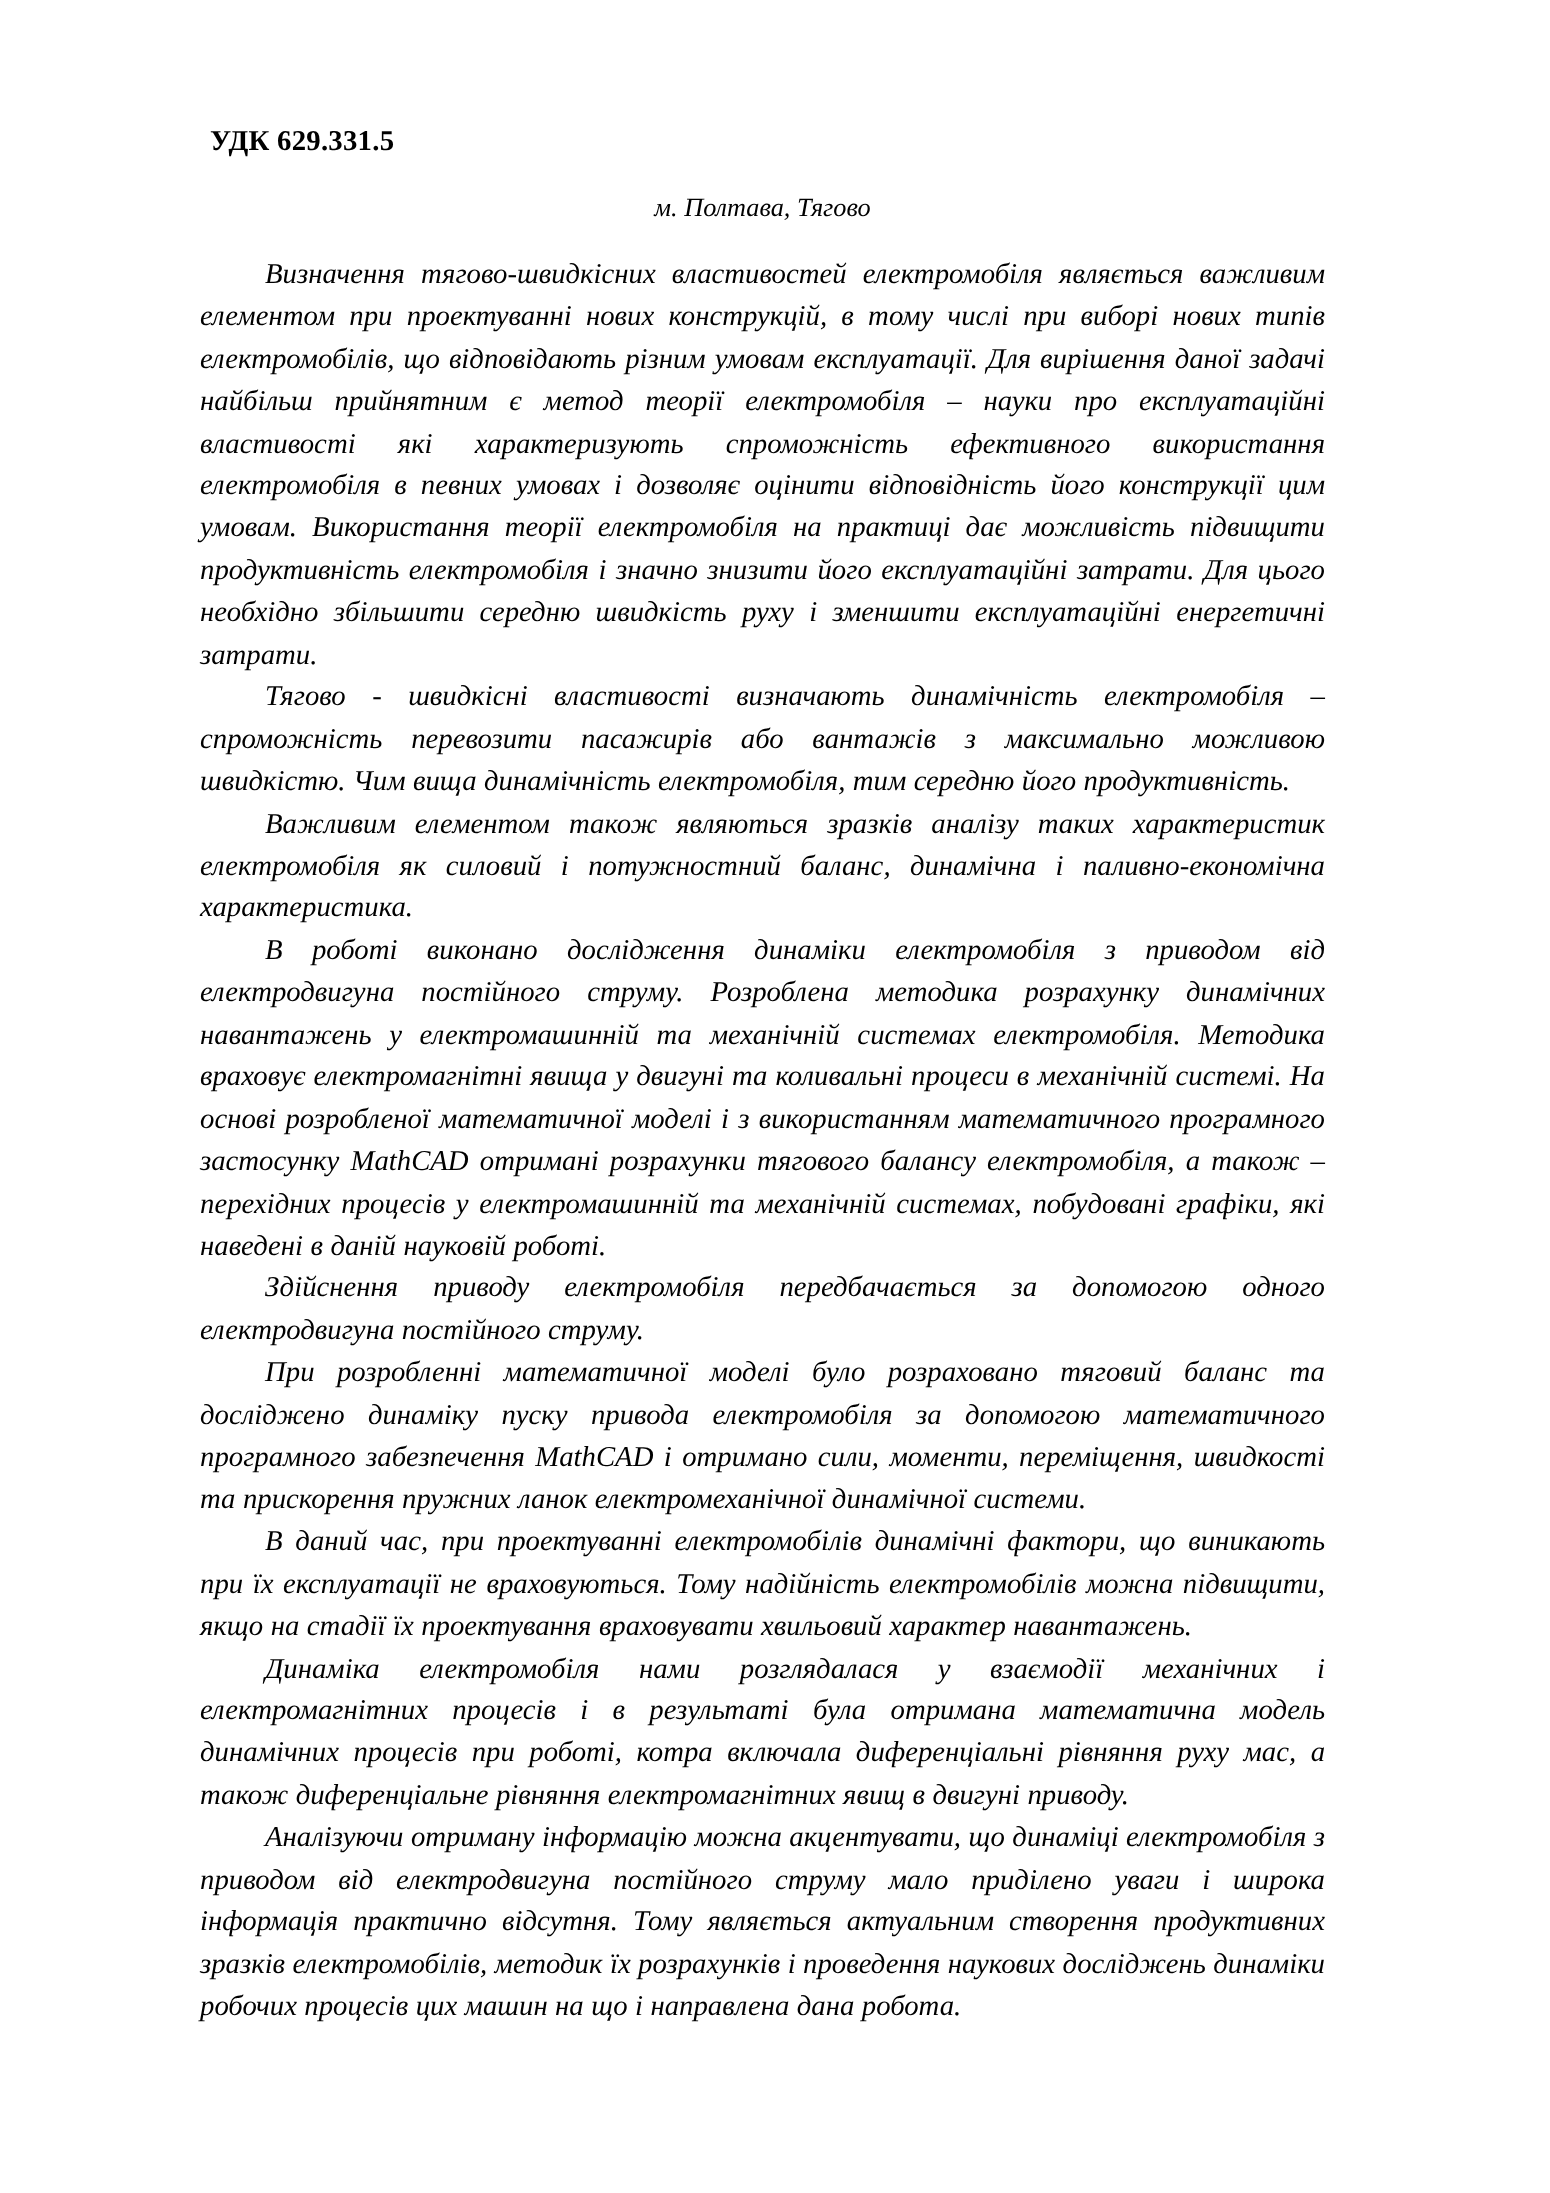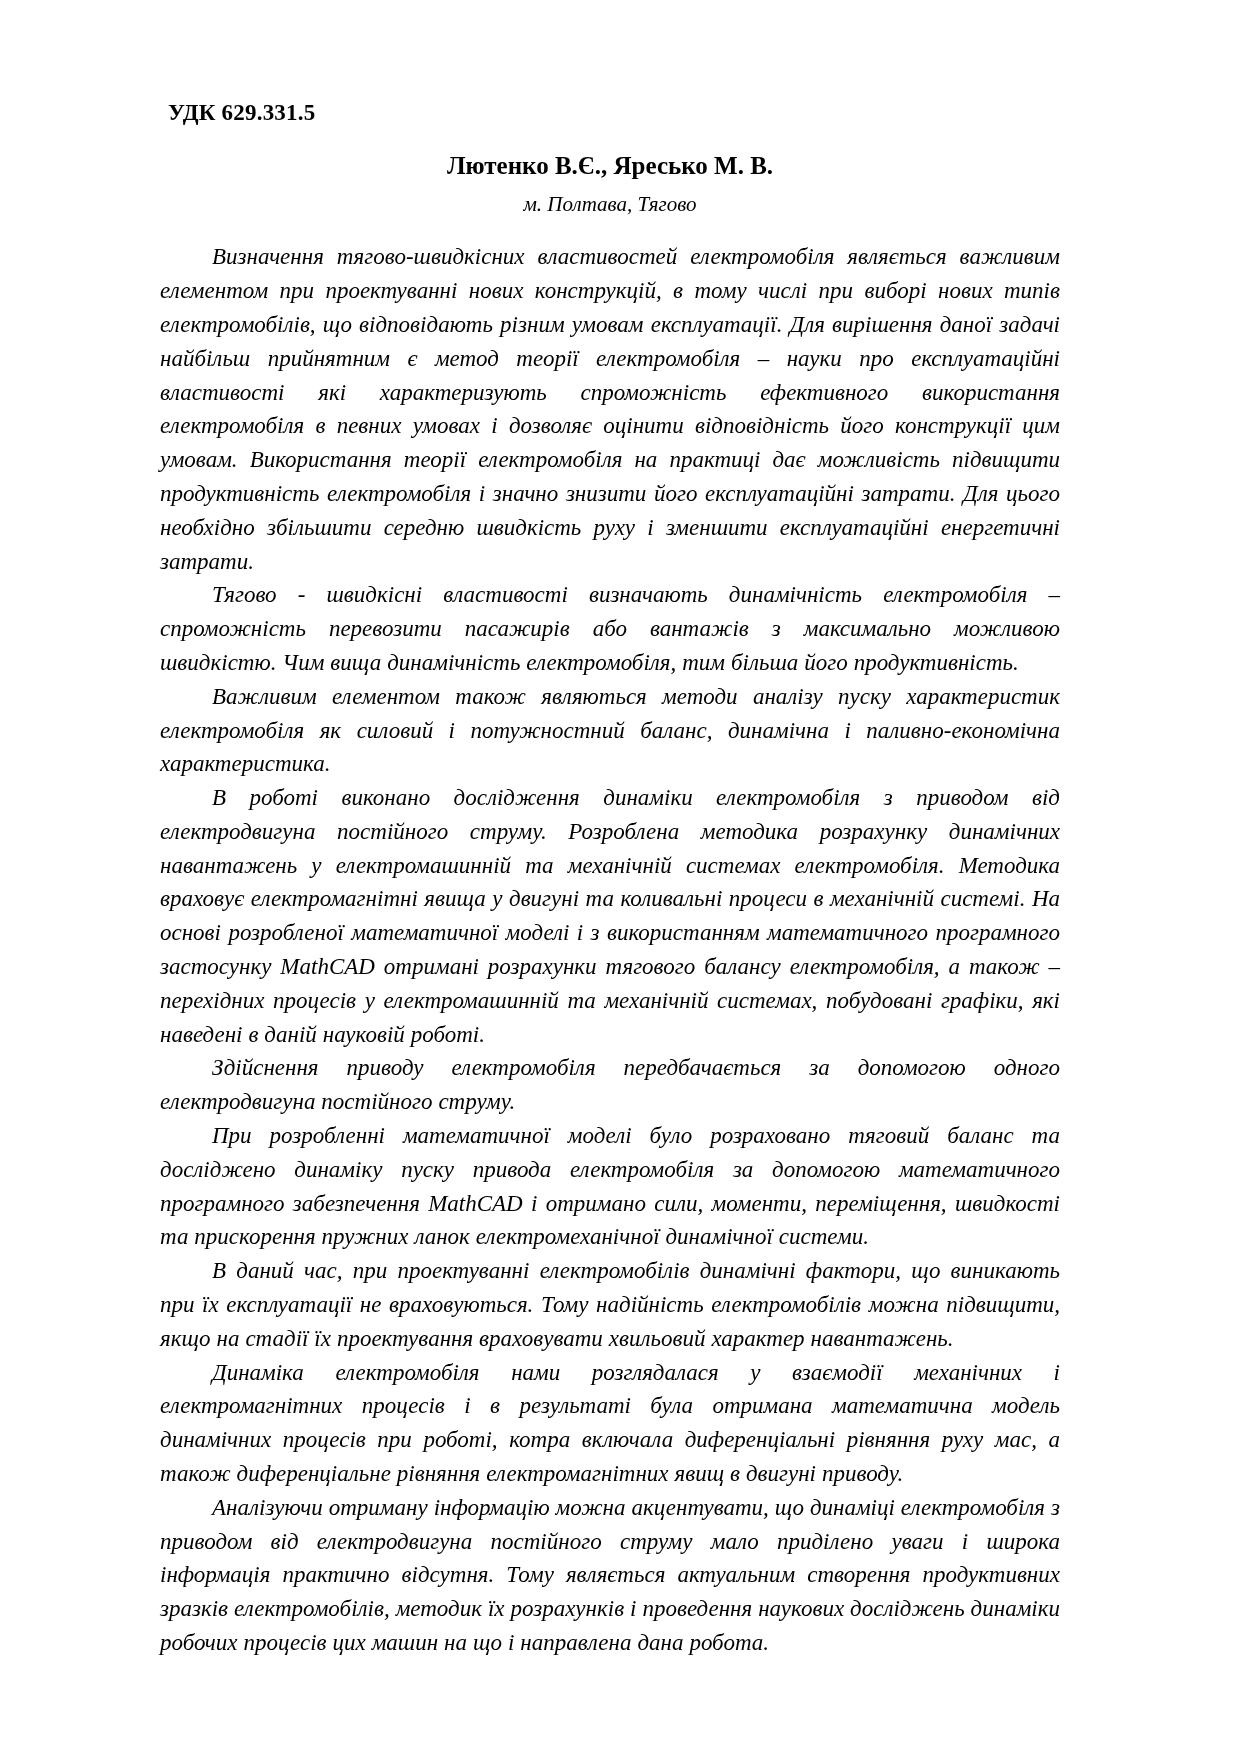--- a/index.html
+++ b/index.html
@@ -72,30 +72,29 @@
 </style>
 </head>
 <body>
 
 <div class="page">
   <div class="content">
 
     <div class="udc">УДК 629.331.5</div>
 
 
-    <div class="authors">Лютенко В.Є., Яресько М. В.</div>
 
     <div class="affiliation">
       <span class="aff-line">м. Полтава, Тягово</span>
     </div>
 
     <div class="body-text">
       <p>Визначення тягово-швидкісних властивостей електромобіля являється важливим елементом при проектуванні нових конструкцій, в тому числі при виборі нових типів електромобілів, що відповідають різним умовам експлуатації. Для вирішення даної задачі найбільш прийнятним є метод теорії електромобіля – науки про експлуатаційні властивості які характеризують спроможність ефективного використання електромобіля в певних умовах і дозволяє оцінити відповідність його конструкції  цим умовам.  Використання теорії електромобіля на практиці дає можливість підвищити продуктивність електромобіля і значно знизити його експлуатаційні затрати. Для цього необхідно збільшити середню швидкість руху і зменшити експлуатаційні енергетичні затрати.</p>
-      <p>Тягово - швидкісні властивості визначають динамічність електромобіля – спроможність перевозити пасажирів або вантажів  з максимально можливою швидкістю. Чим вища динамічність електромобіля, тим більша його продуктивність.</p>
-      <p>Важливим елементом також являються методи аналізу пуску характеристик електромобіля як силовий і потужностний баланс, динамічна і паливно-економічна характеристика.</p>
+      <p>Тягово - швидкісні властивості визначають динамічність електромобіля – спроможність перевозити пасажирів або вантажів  з максимально можливою швидкістю. Чим вища динамічність електромобіля, тим середню його продуктивність.</p>
+      <p>Важливим елементом також являються зразків аналізу таких характеристик електромобіля як силовий і потужностний баланс, динамічна і паливно-економічна характеристика.</p>
       <p>В роботі виконано дослідження динаміки електромобіля з приводом від електродвигуна постійного струму. Розроблена методика розрахунку динамічних навантажень у електромашинній та механічній системах електромобіля. Методика враховує електромагнітні явища у двигуні та  коливальні процеси в механічній системі. На основі розробленої математичної моделі і з використанням математичного програмного застосунку MathCAD отримані розрахунки тягового балансу електромобіля, а також – перехідних процесів у електромашинній та механічній системах, побудовані графіки, які наведені в даній науковій роботі.</p>
       <p>Здійснення приводу електромобіля   передбачається за допомогою одного електродвигуна постійного струму.</p>
       <p>При розробленні математичної моделі було розраховано тяговий баланс та досліджено динаміку пуску привода електромобіля за допомогою математичного програмного забезпечення MathCAD і отримано сили, моменти, переміщення, швидкості та прискорення пружних ланок електромеханічної динамічної системи.</p>
       <p>В даний час, при проектуванні  електромобілів  динамічні фактори, що виникають при їх експлуатації не враховуються. Тому надійність електромобілів можна підвищити, якщо на стадії їх проектування враховувати хвильовий характер навантажень.</p>
       <p>Динаміка електромобіля нами розглядалася у взаємодії механічних і електромагнітних процесів і в результаті була отримана математична модель динамічних процесів при роботі, котра включала диференціальні рівняння руху мас, а також  диференціальне рівняння електромагнітних явищ в двигуні приводу.</p>
       <p>Аналізуючи отриману інформацію можна акцентувати, що динаміці електромобіля з приводом від електродвигуна постійного струму   мало приділено уваги і широка інформація  практично відсутня. Тому являється  актуальним  створення продуктивних зразків електромобілів, методик їх розрахунків і проведення  наукових досліджень динаміки робочих процесів цих машин на що і направлена дана робота.</p>
     </div>
 
   </div>
 </div>

